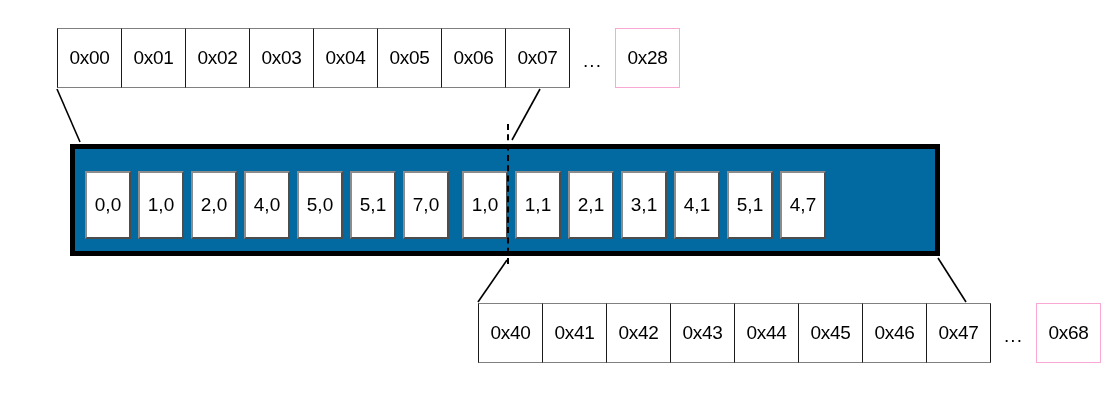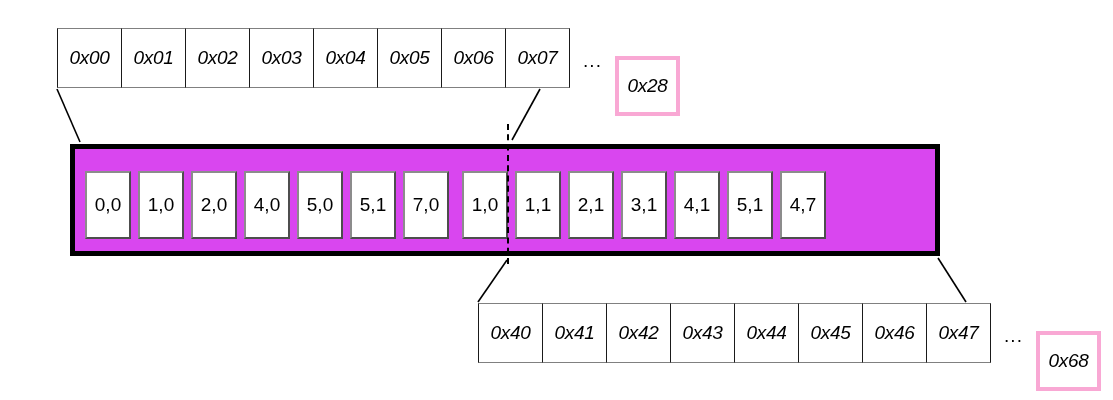--- a/index.html
+++ b/index.html
@@ -30,51 +30,49 @@
     border-left: 1px solid #1a1a1a;
     border-right: 1px solid #1a1a1a;
     background: #ffffff;
     display: flex;
     align-items: center;
     justify-content: center;
     font-size: 19px;
     color: #000000;
     margin-left: -1px;
     letter-spacing: -0.3px;
-    font-style: italic;
   }
   .addr-cell:first-child { margin-left: 0; }
   .addr-ellipsis {
     width: 45px;
     height: 60px;
     display: flex;
     align-items: flex-end;
     justify-content: center;
     padding-bottom: 16px;
     box-sizing: border-box;
     font-size: 19px;
     color: #000000;
     letter-spacing: 1px;
   }
   .addr-cell.standalone {
     margin-left: 0;
-    border: 4px solid #f9a8d4;
-    margin-top: 28px;
+    border: 1px solid #f9a8d4;
   }
 
   
   #line-buffer {
     position: absolute;
     left: 70px;
     top: 144px;
     width: 870px;
     height: 112px;
     box-sizing: border-box;
     border: 5px solid #000000;
-    background: #d946ef;
+    background: #0369a1;
   }
   #line-buffer-inner {
     position: absolute;
     left: 10px;
     top: 22px;
     display: flex;
     gap: 7px;
   }
   .word-cell {
     width: 46px;

